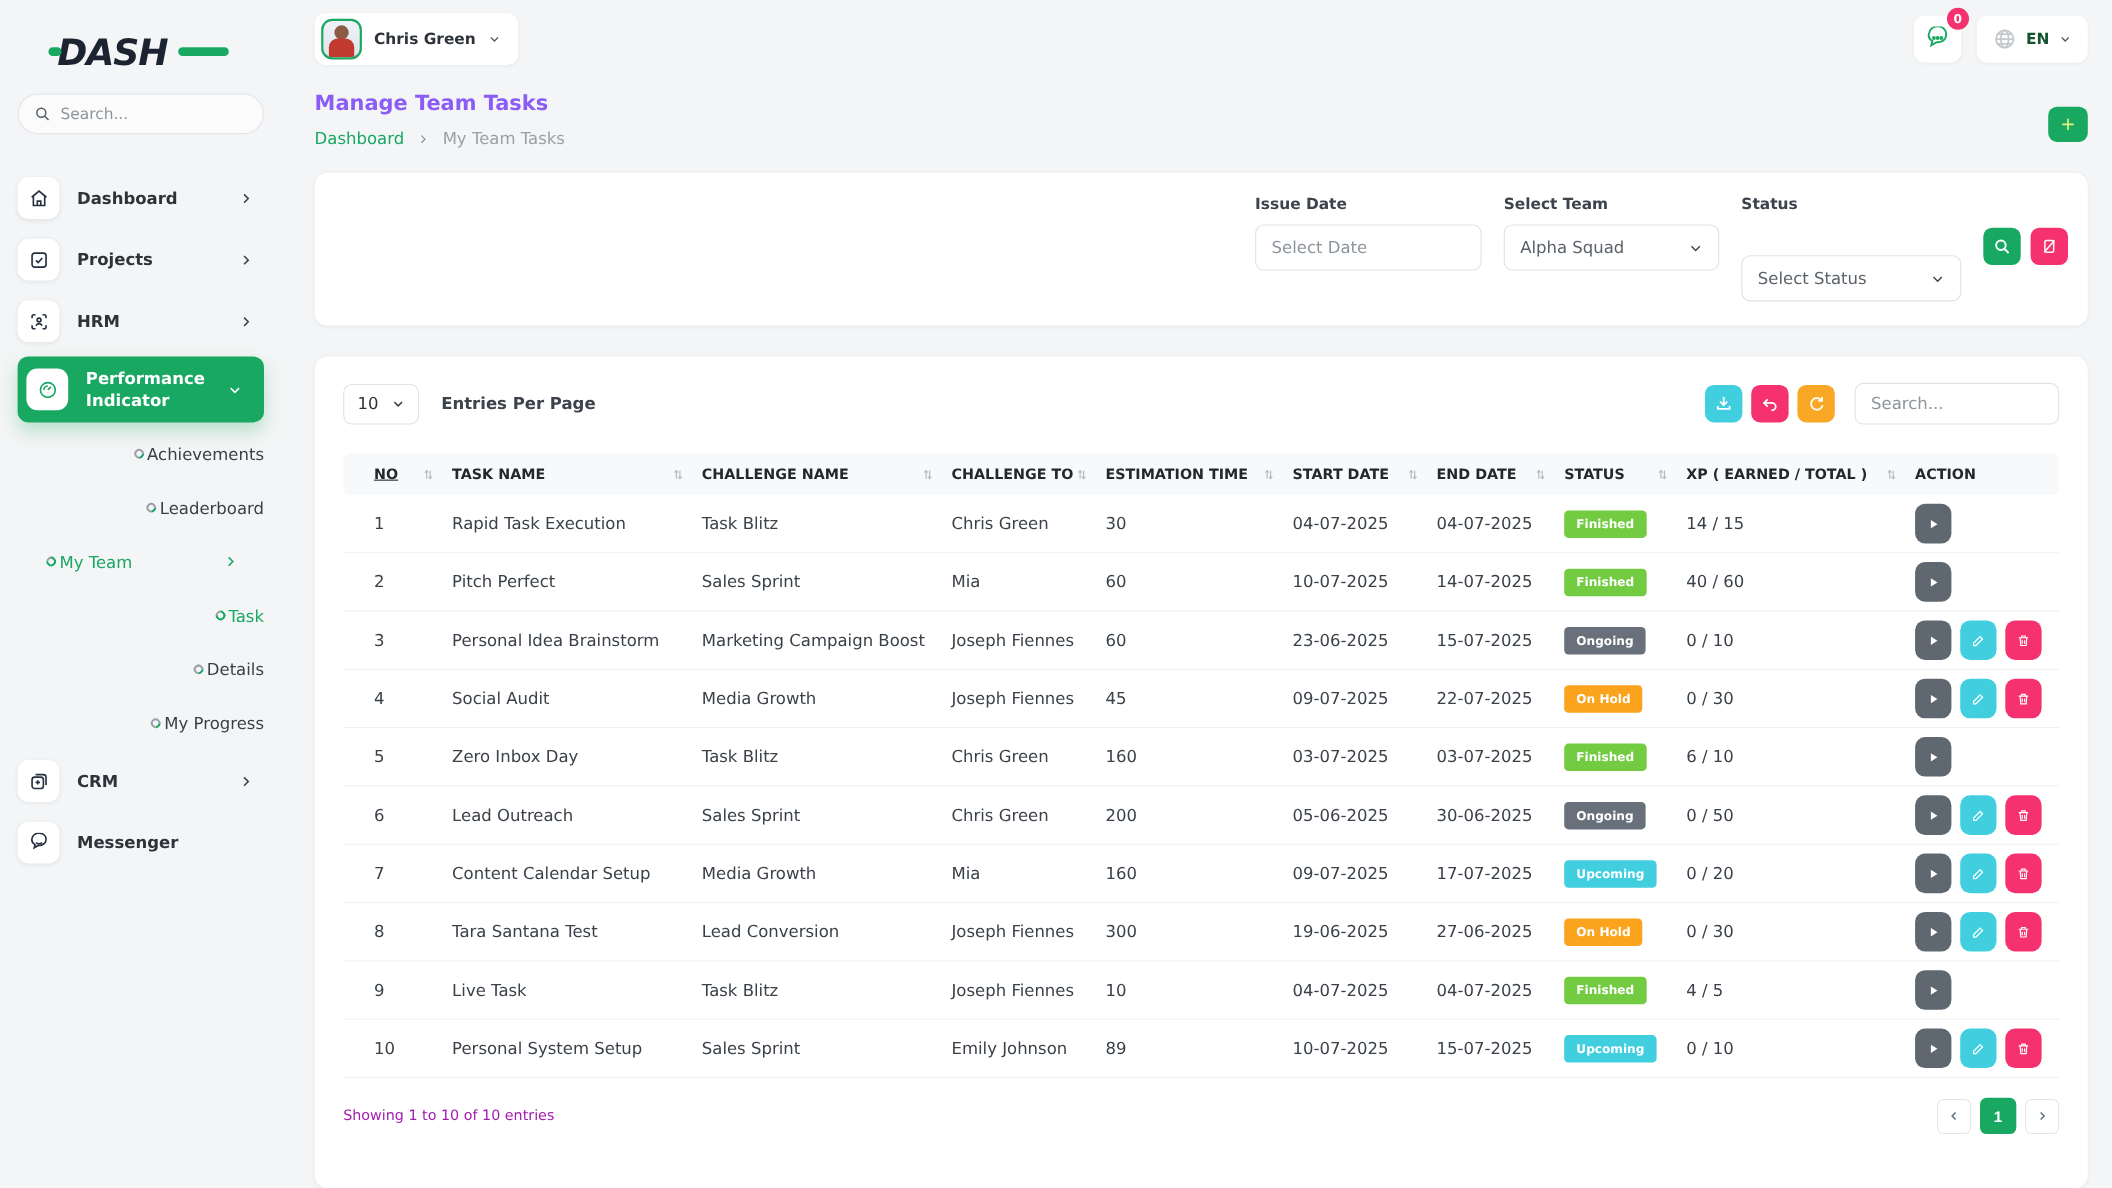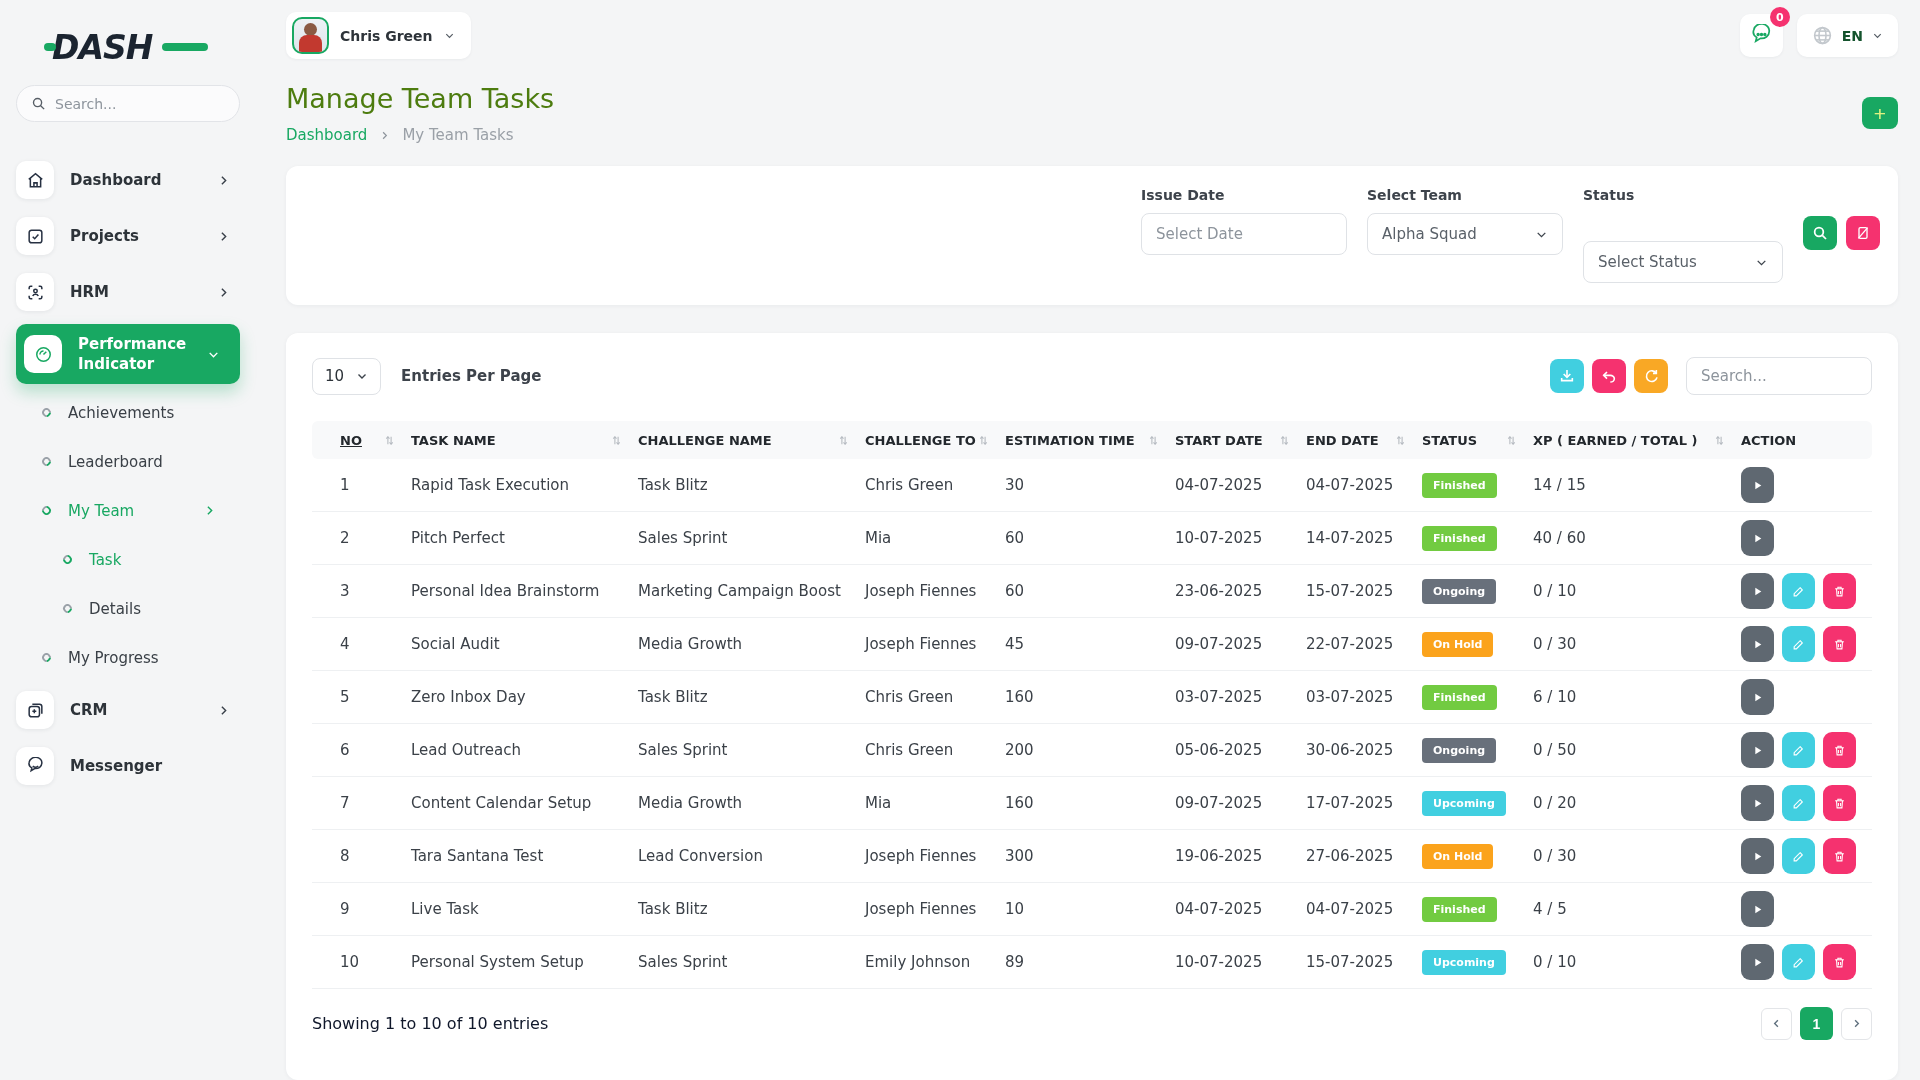--- a/index.html
+++ b/index.html
@@ -28,21 +28,21 @@
   .icon-box { width:38px; height:38px; border-radius:10px; background:#fff; box-shadow:0 1px 4px rgba(25,35,50,.08);
     display:flex; align-items:center; justify-content:center; color:#273142; flex:0 0 38px; }
   .icon-box svg { width:19px; height:19px; }
   .nav-label { font-size:15px; font-weight:600; color:#2d3339; }
   .nav-chev { margin-left:auto; margin-right:10px; color:#39404a; display:flex; }
   .nav-chev svg { width:13px; height:13px; }
   .nav-main.active { background:#18a862; box-shadow:0 8px 16px rgba(24,168,98,.28); padding:0 10px 0 8px; margin:4px 0; height:60px; }
   .nav-main.active .icon-box { box-shadow:none; color:#18a862; }
   .nav-main.active .nav-label { color:#fff; width:116px; line-height:1.35; }
   .nav-main.active .nav-chev { color:#fff; }
-  .nav-sub { display:flex; align-items:center; gap:17px; height:49px; cursor:pointer; padding-left:26px; }
+  .nav-sub { display:flex; align-items:center; gap:3px; height:49px; cursor:pointer; padding-left:26px;justify-content:flex-end; }
   .nav-sub.lvl2 { padding-left:47px; }
   .bullet { width:9px; height:9px; border-radius:50%; border:2px solid #9aa1a8; border-bottom-color:#18a862; flex:0 0 9px; transform:rotate(-45deg); }
   .nav-sub.active .bullet { border-color:#18a862; border-top-color:#9aa1a8; }
   .nav-sub .nav-label { font-weight:normal; color:#3a4047; }
   .nav-sub.active .nav-label { color:#18a862; }
   .nav-sub .nav-chev { color:#18a862; margin-right:24px; }
 
   
   .main { flex:1; display:flex; flex-direction:column; position:relative; }
   .topbar { display:flex; align-items:center; padding:12px 22px 0 30px; }
@@ -63,21 +63,21 @@
     color:#fff; font-size:11px; font-weight:bold; display:flex; align-items:center; justify-content:center; }
   .lang-pill { display:flex; align-items:center; gap:9px; background:#fff; border-radius:10px; height:43px; padding:0 15px;
     box-shadow:0 1px 3px rgba(25,35,50,.05); cursor:pointer; }
   .lang-pill .globe { color:#c3c8cd; display:flex; }
   .lang-pill .globe svg { width:21px; height:21px; }
   .lang-code { font-size:14px; font-weight:bold; color:#14532d; }
   .lang-chev { color:#555c64; display:flex; }
   .lang-chev svg { width:11px; height:11px; }
 
   .page-head { padding:24px 22px 0 30px; display:flex; align-items:flex-start; }
-  .page-title { font-size:27px; font-weight:normal; color:#4d7c0f; }
+  .page-title { font-size:19px; font-weight:bold; color:#8b5cf6; }
   .breadcrumb { display:flex; align-items:center; gap:12px; margin-top:12px; font-size:15px; }
   .crumb-link { color:#18a862; cursor:pointer; }
   .crumb-sep { color:#8d949c; display:flex; }
   .crumb-sep svg { width:11px; height:11px; }
   .crumb-current { color:#9aa0a7; }
   .add-btn { margin-left:auto; margin-top:14px; width:36px; height:32px; border:none; border-radius:8px; background:#18a862;
     color:#dff280; font-size:21px; line-height:1; cursor:pointer; display:flex; align-items:center; justify-content:center; }
 
   .card { background:#fff; border-radius:12px; box-shadow:0 1px 4px rgba(25,35,50,.05); }
   .filter-card { margin:22px 22px 0 30px; padding:21px 18px 22px; display:flex; justify-content:flex-end; gap:20px; }
@@ -126,21 +126,21 @@
   .trow > div:first-child { padding-left:28px; }
   .badge { display:inline-block; padding:6px 11px; border-radius:4px; font-size:11px; font-weight:600; color:#fff; }
   .act-btn { width:33px; height:36px; border:none; border-radius:9px; color:#fff; cursor:pointer; margin-right:8px;
     display:flex; align-items:center; justify-content:center; }
   .act-btn svg { width:13px; height:13px; }
   .act-view { background:#5f6871; }
   .act-edit { background:#41cfe0; }
   .act-del { background:#f5326f; }
 
   .tfoot { display:flex; align-items:center; margin-top:18px; }
-  .showing { font-size:16px; color:#0f172a; }
+  .showing { font-size:13px; color:#a21caf; }
   .pager { margin-left:auto; display:flex; align-items:center; gap:8px; }
   .pg-btn { width:31px; height:32px; border:1px solid #e3e5e8; background:#fff; border-radius:6px; color:#60707e;
     display:flex; align-items:center; justify-content:center; cursor:pointer; }
   .pg-btn svg { width:11px; height:11px; }
   .pg-num { width:33px; height:33px; border:none; border-radius:6px; background:#18a862; color:#fff; font-size:14px;
     font-weight:600; display:flex; align-items:center; justify-content:center; cursor:pointer; }
 </style>
 </head>
 <body>
 

